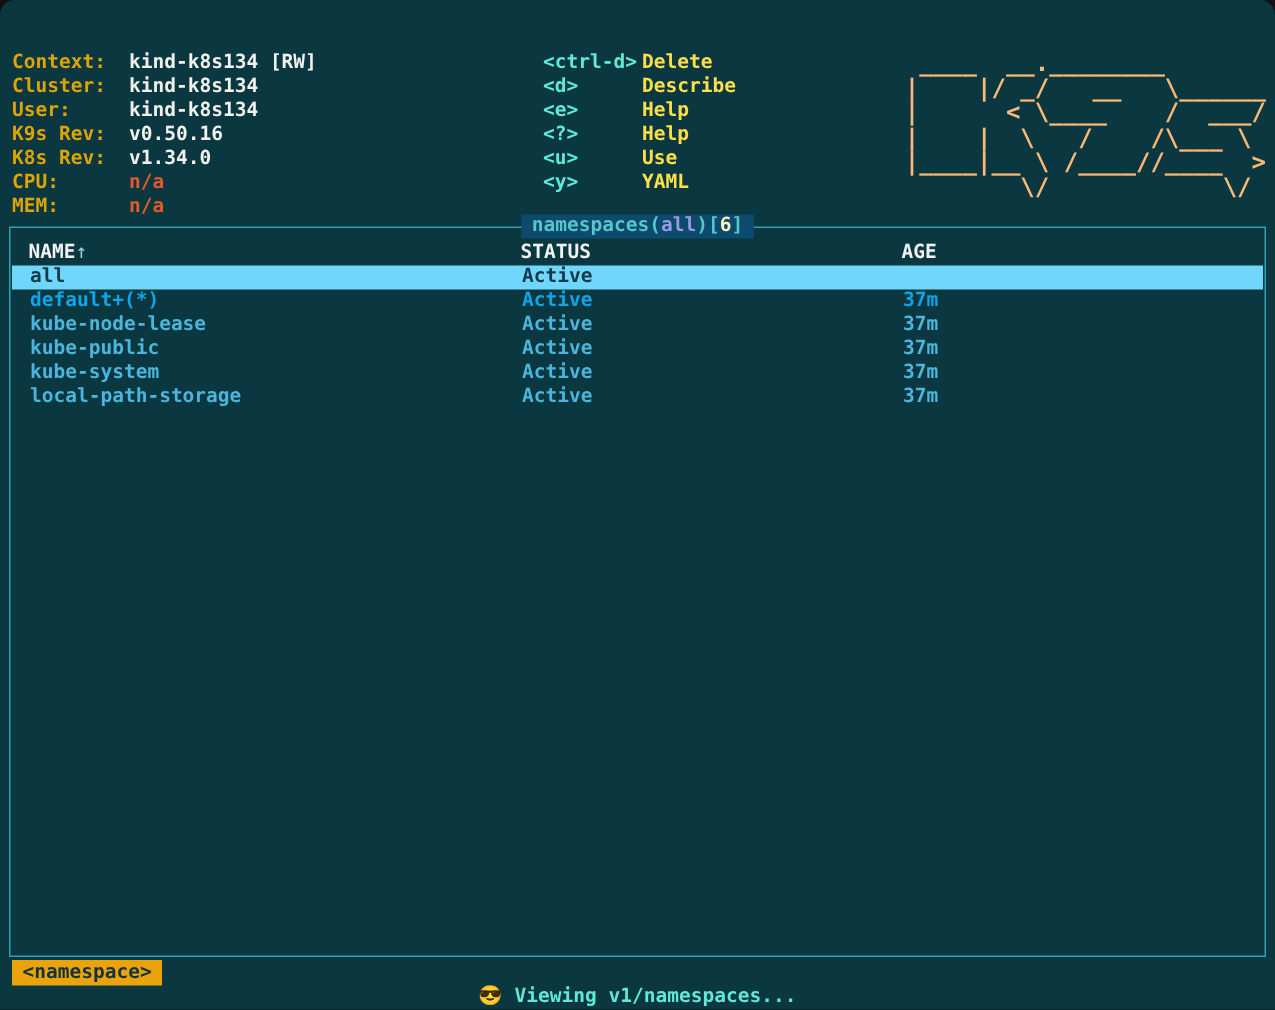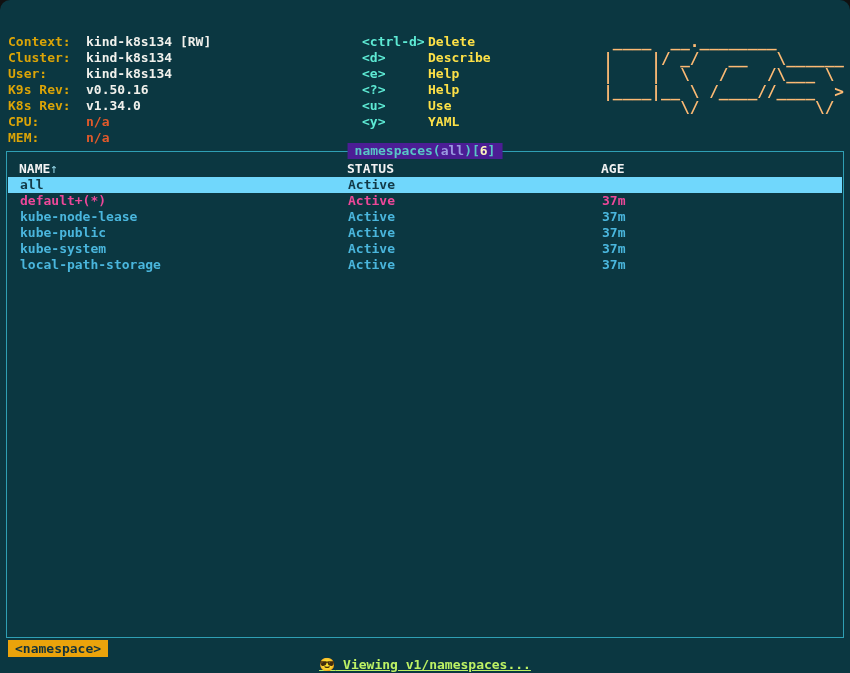--- a/index.html
+++ b/index.html
@@ -48,45 +48,45 @@
     font-family:"DejaVu Sans Mono", monospace;
   }
   .logo span { display:block; }
   
   .panel {
     position:absolute; left:6px; top:123px; width:838px; height:487px;
     border:1px solid #2f9fb4;
   }
   .panel-title {
     position:absolute; top:-9px; left:50%; transform:translateX(-50%);
-    background:#4c1d95; padding:0 7px; white-space:pre; font-size:13px;
+    background:#0c4a6e; padding:0 7px; white-space:pre; font-size:13px;
   }
   .pt-aqua { color:#58c6c6; }
   .pt-scope { color:#9a9ae0; }
   .pt-count { color:#fdf7bd; }
   .thead { position:absolute; top:9px; left:0; width:100%; height:16px; color:#f2f2f2; }
   .col-name   { position:absolute; left:12px; white-space:pre; }
   .col-status { position:absolute; left:340px; white-space:pre; }
   .col-age    { position:absolute; left:594px; white-space:pre; }
   .sort-arrow { color:#8fcfe0; font-weight:normal; }
   .rows { position:absolute; top:25px; left:1px; right:1px; }
   .row { position:relative; height:16px; }
   .row .cell { white-space:pre; }
   .row.normal   { color:#4ab6dd; }
-  .row.muted    { color:#ec4899; }
+  .row.muted    { color:#0ea5e9; }
   .row.selected { background:#70d7fc; color:#123947; }
   
   .crumb {
     position:absolute; left:8px; top:612px; height:17px; line-height:17px;
     background:#eba30b; color:#12323c; padding:0 7px; font-size:13px; font-weight:bold;
     white-space:pre;
   }
   .statusline {
     position:absolute; left:0; top:629px; width:100%; text-align:center;
-    color:#bef264; font-size:13px; white-space:pre;text-decoration:underline;
+    color:#5eead4; font-size:13px; white-space:pre;
   }
   .status-emoji { font-weight:normal; }
 </style>
 </head>
 <body>
 
 <div class="window">
 
 
   <div class="term">
@@ -142,21 +142,21 @@
       <div class="hk-row">
         <span class="hk-key">&lt;u&gt;</span>
         <span class="hk-action">Use</span>
       </div>
       <div class="hk-row">
         <span class="hk-key">&lt;y&gt;</span>
         <span class="hk-action">YAML</span>
       </div>
     </div>
 
-    <pre class="logo"><span> ____  __.________       </span><span>|    |/ _/   __   \______</span><span>|    |  \   /    /\___ \ </span><span>|____|__ \ /____//____  &gt;</span><span>        \/            \/ </span></pre>
+    <pre class="logo"><span> ____  __.________       </span><span>|    |/ _/   __   \______</span><span>|      &lt; \____    /  ___/</span><span>|    |  \   /    /\___ \ </span><span>|____|__ \ /____//____  &gt;</span><span>        \/            \/ </span></pre>
 
     <div class="panel">
       <div class="panel-title"><span class="pt-aqua">namespaces(</span><span class="pt-scope">all</span><span class="pt-aqua">)[</span><span class="pt-count">6</span><span class="pt-aqua">]</span></div>
 
       <div class="thead">
         <span class="col-name"><span>NAME</span><span class="sort-arrow">↑</span></span>
         <span class="col-status">STATUS</span>
         <span class="col-age">AGE</span>
       </div>
 

